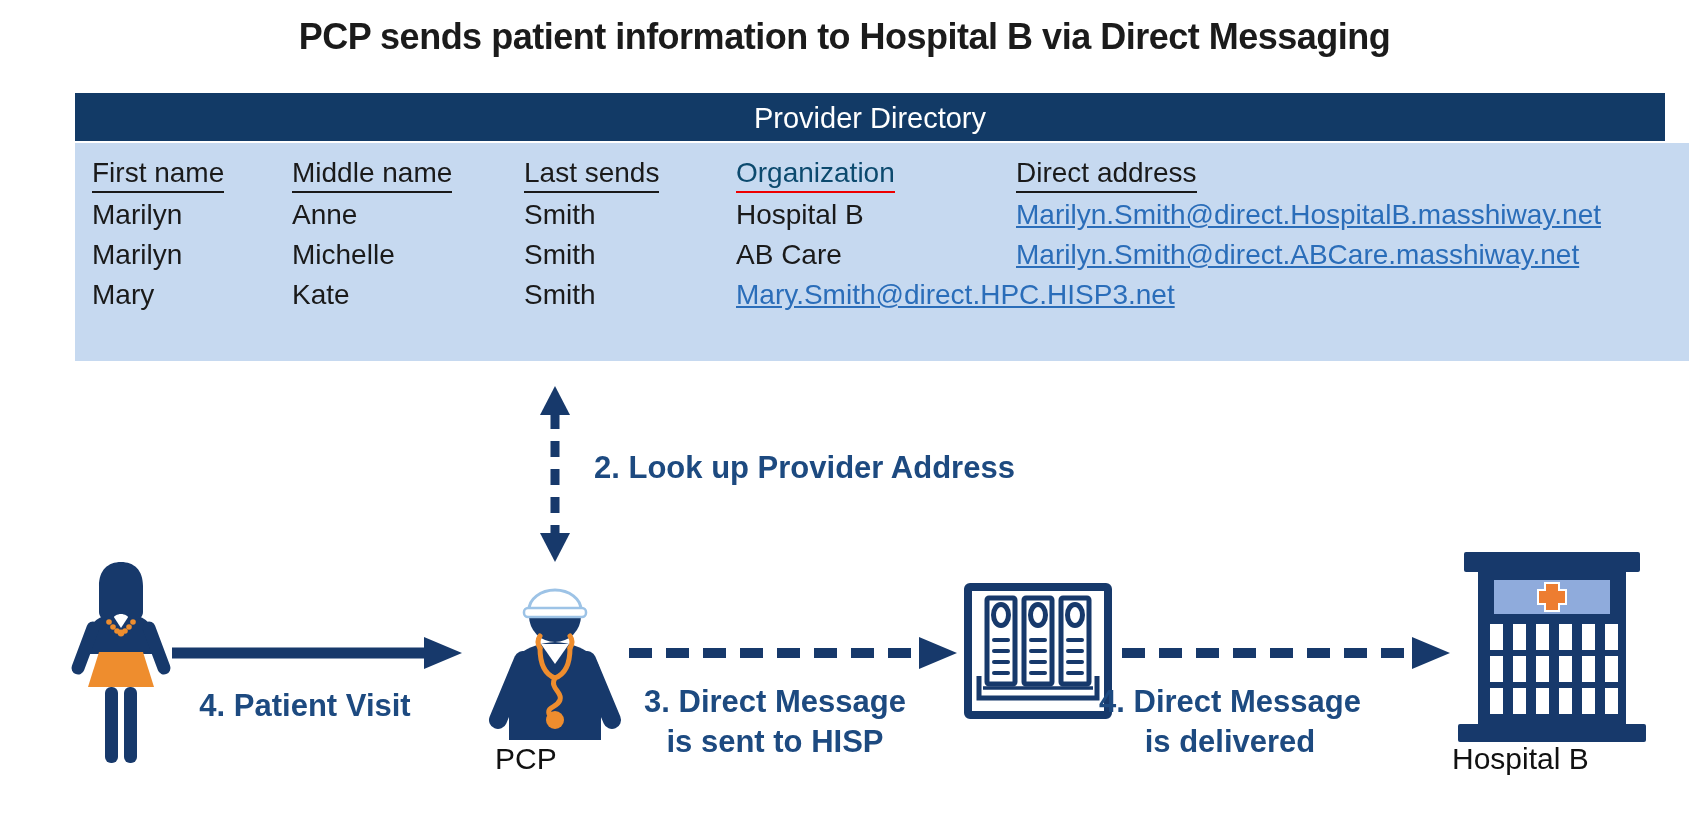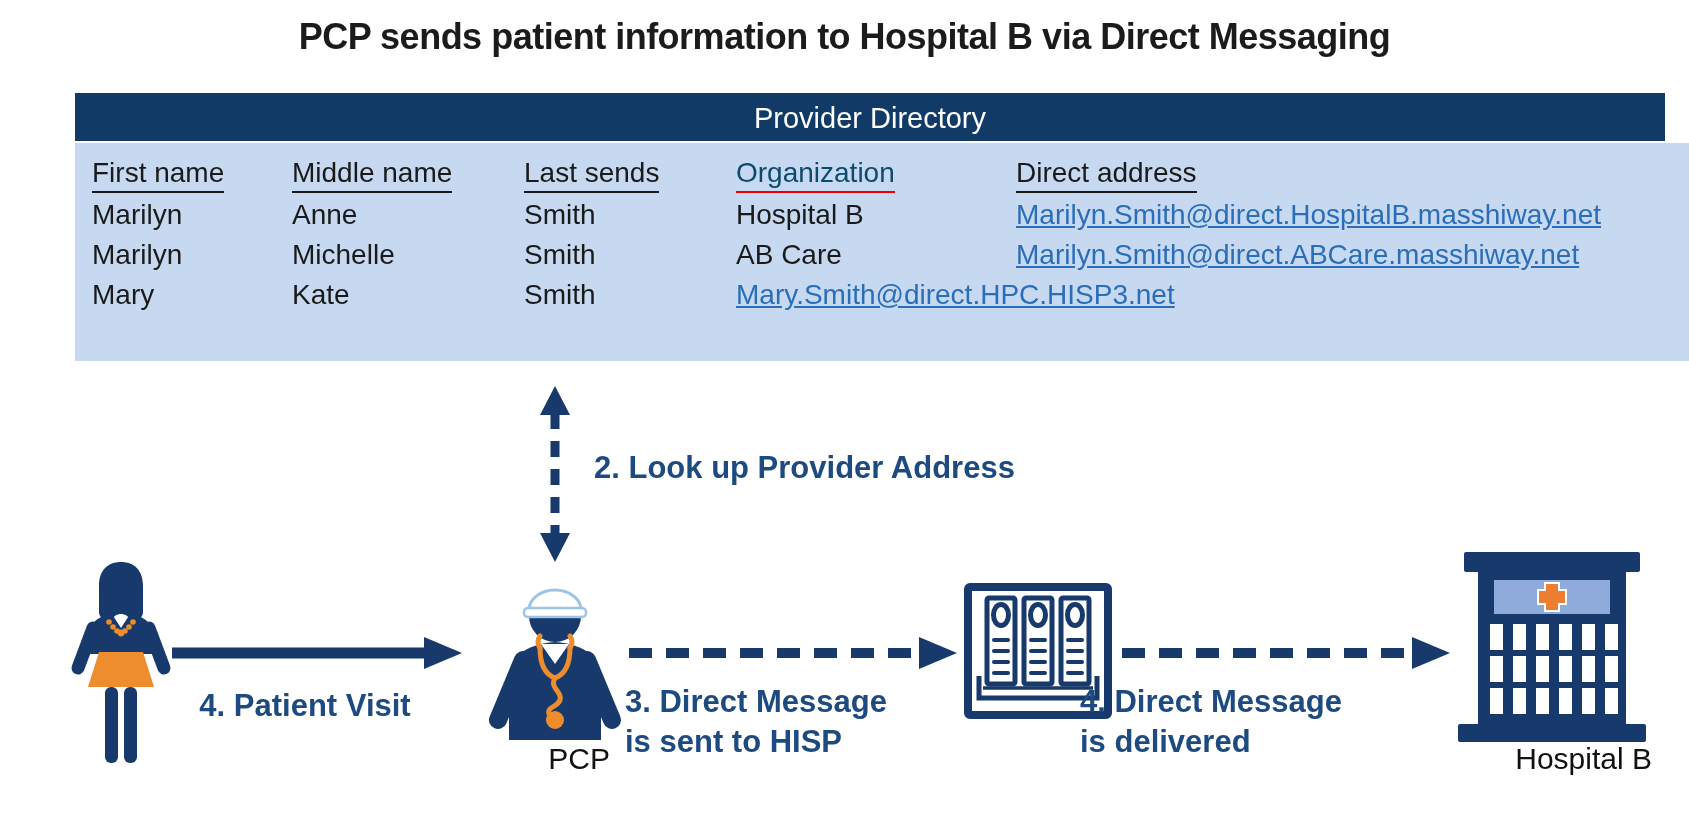--- a/index.html
+++ b/index.html
@@ -29,27 +29,27 @@
     font-size:28px;
   }
   .tbl-row.header { line-height:44px; }
   .tbl-row.data   { line-height:40px; }
   .colhead { display:inline-block; line-height:34px; border-bottom:2px solid #1a1a1a; padding-bottom:1px; }
   .colhead.org { color:#0c4a6e; border-bottom-color:#ee0000; }
   a.direct-link { color:#2a6db9; text-decoration:underline; cursor:pointer; }
 
   
   .step-label { color:#1d4a80; font-weight:700; font-size:31px; }
-  .two-line { text-align:left; line-height:40px; }
+  .two-line { text-align:center; line-height:40px; }
   #step1-label { left:160px; top:688px; width:290px; text-align:center; }
   #step2-label { left:594px; top:450px; width:460px; }
   #step3-label { left:625px; top:682px; width:300px; }
   #step4-label { left:1080px; top:682px; width:300px; }
 
-  .fig-label { color:#111111; font-size:30px; text-align:right; }
+  .fig-label { color:#111111; font-size:30px; text-align:left; }
   #pcp-label { left:495px; top:742px; width:115px; }
   #hospital-label { left:1452px; top:742px; width:200px; }
 
   svg { display:block; }
 </style>
 </head>
 <body>
 
 <div id="stage">
 

